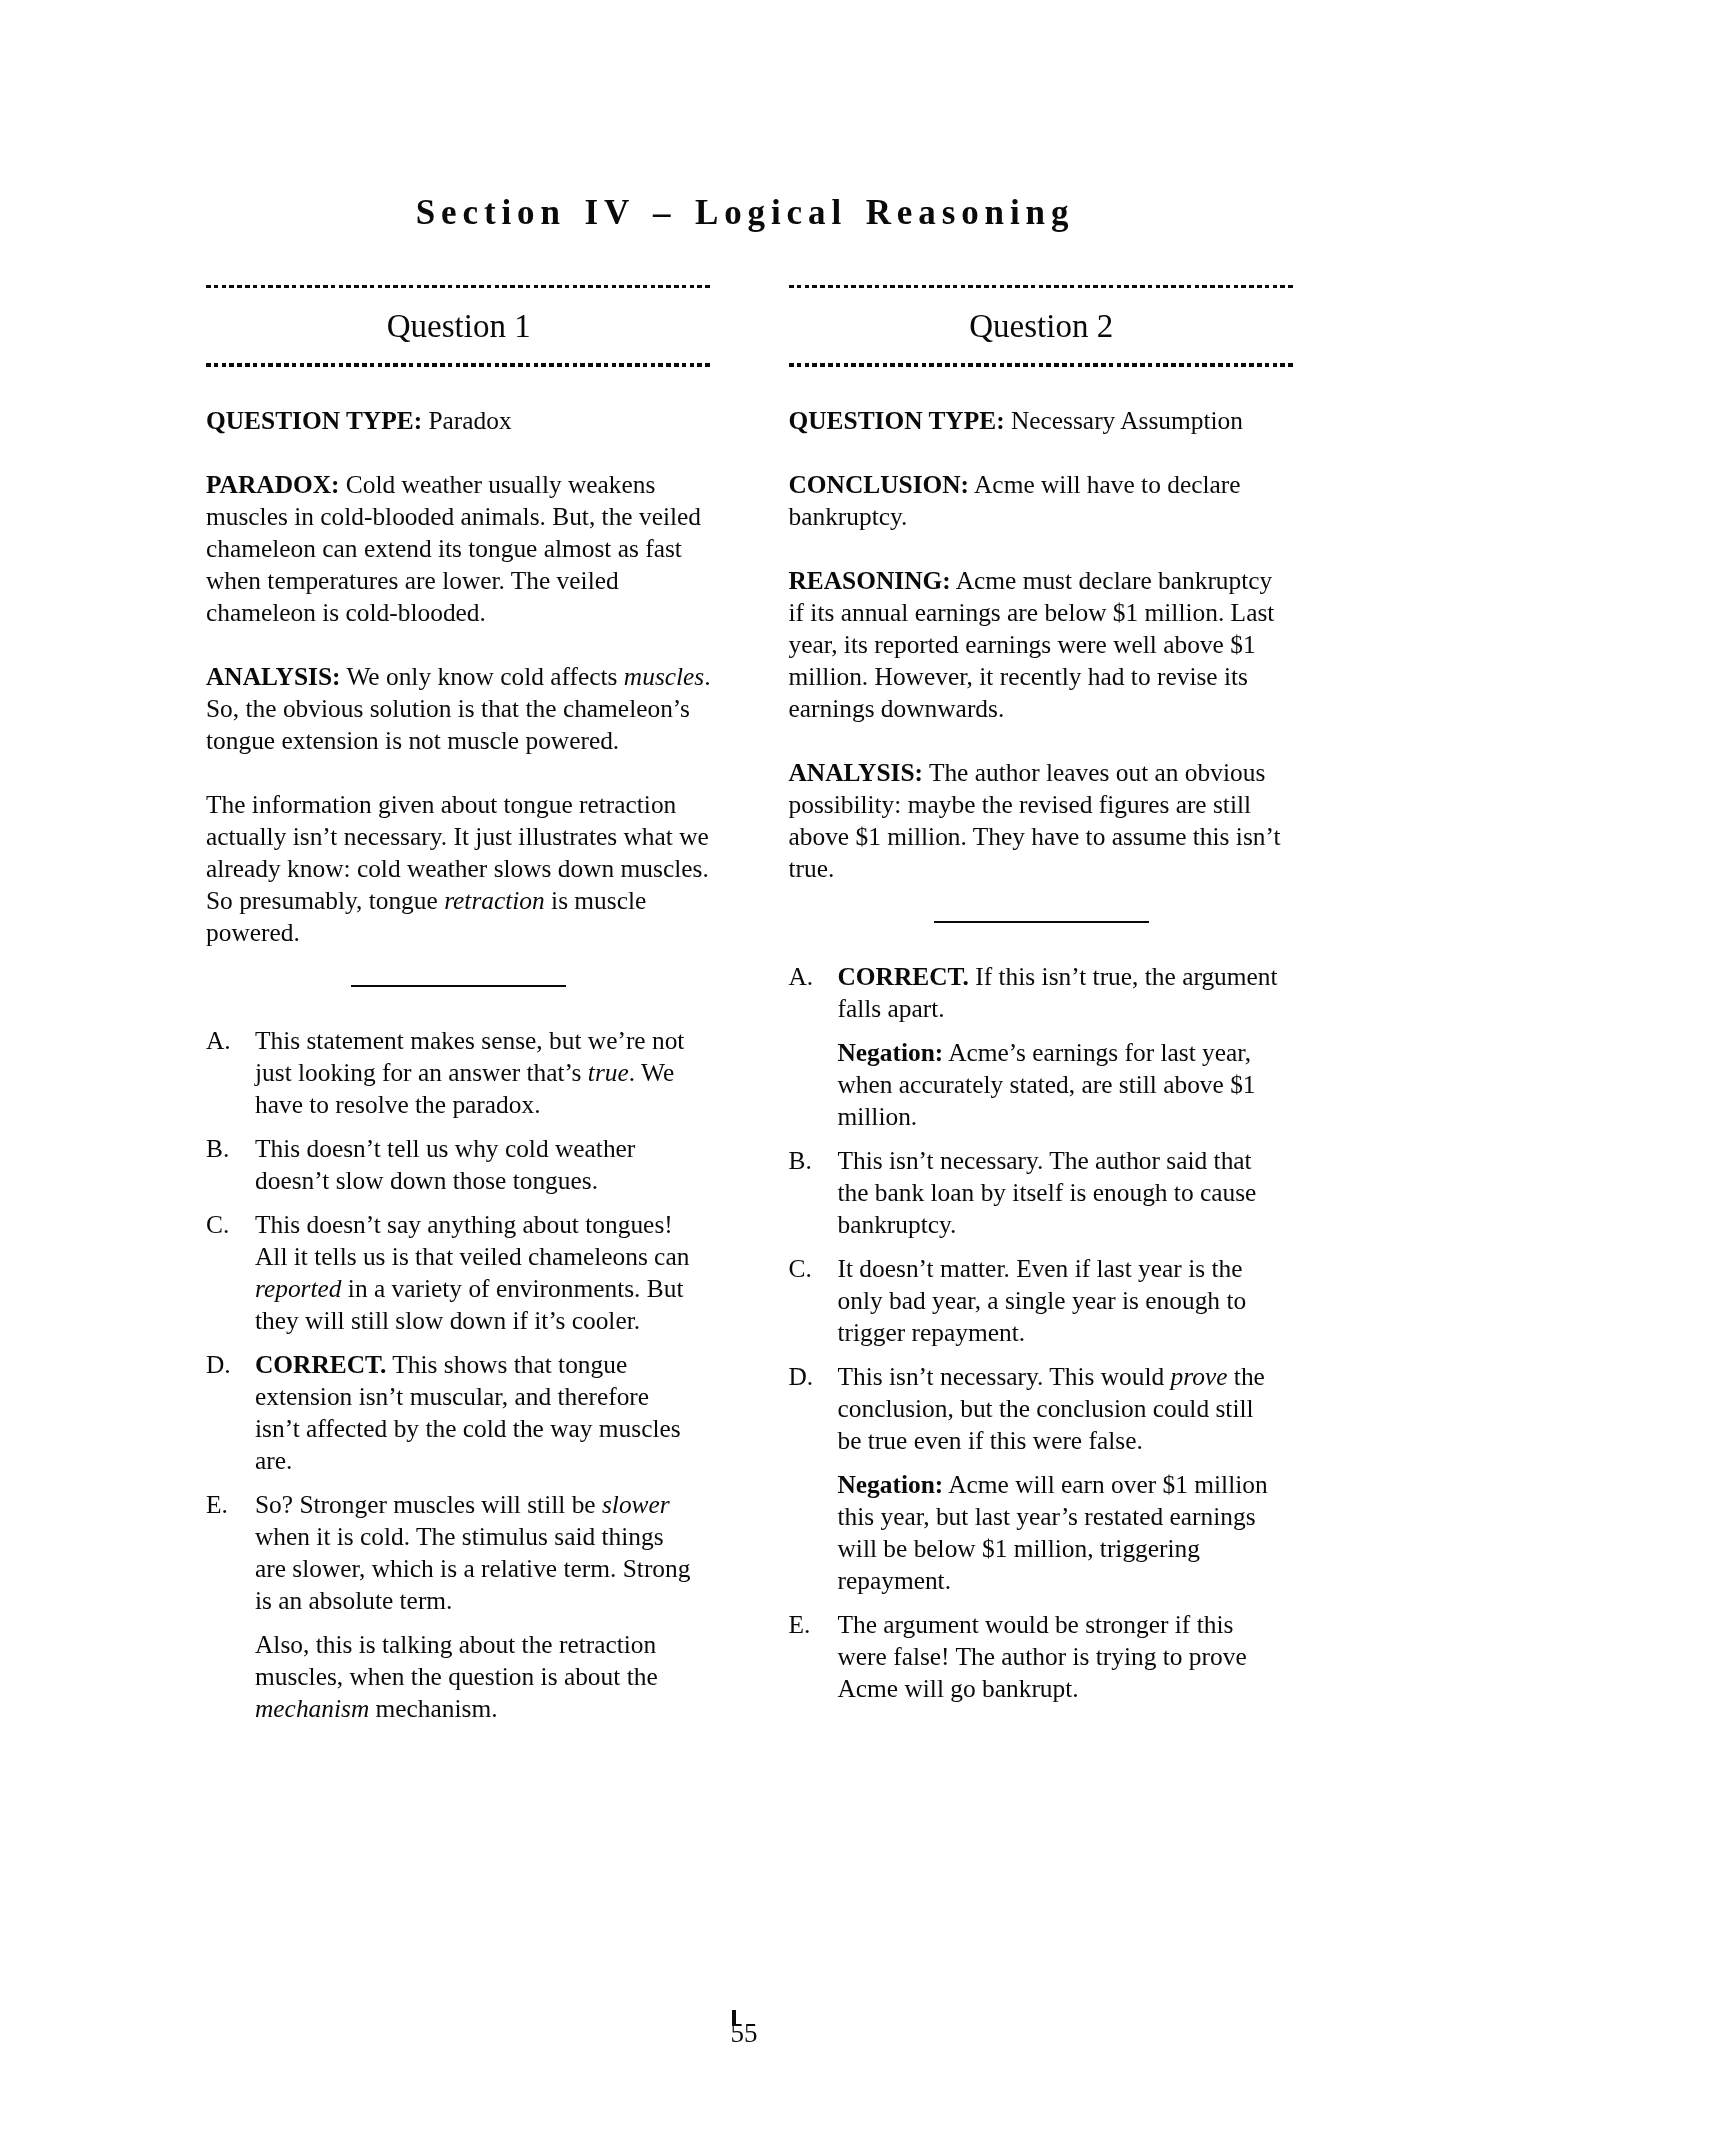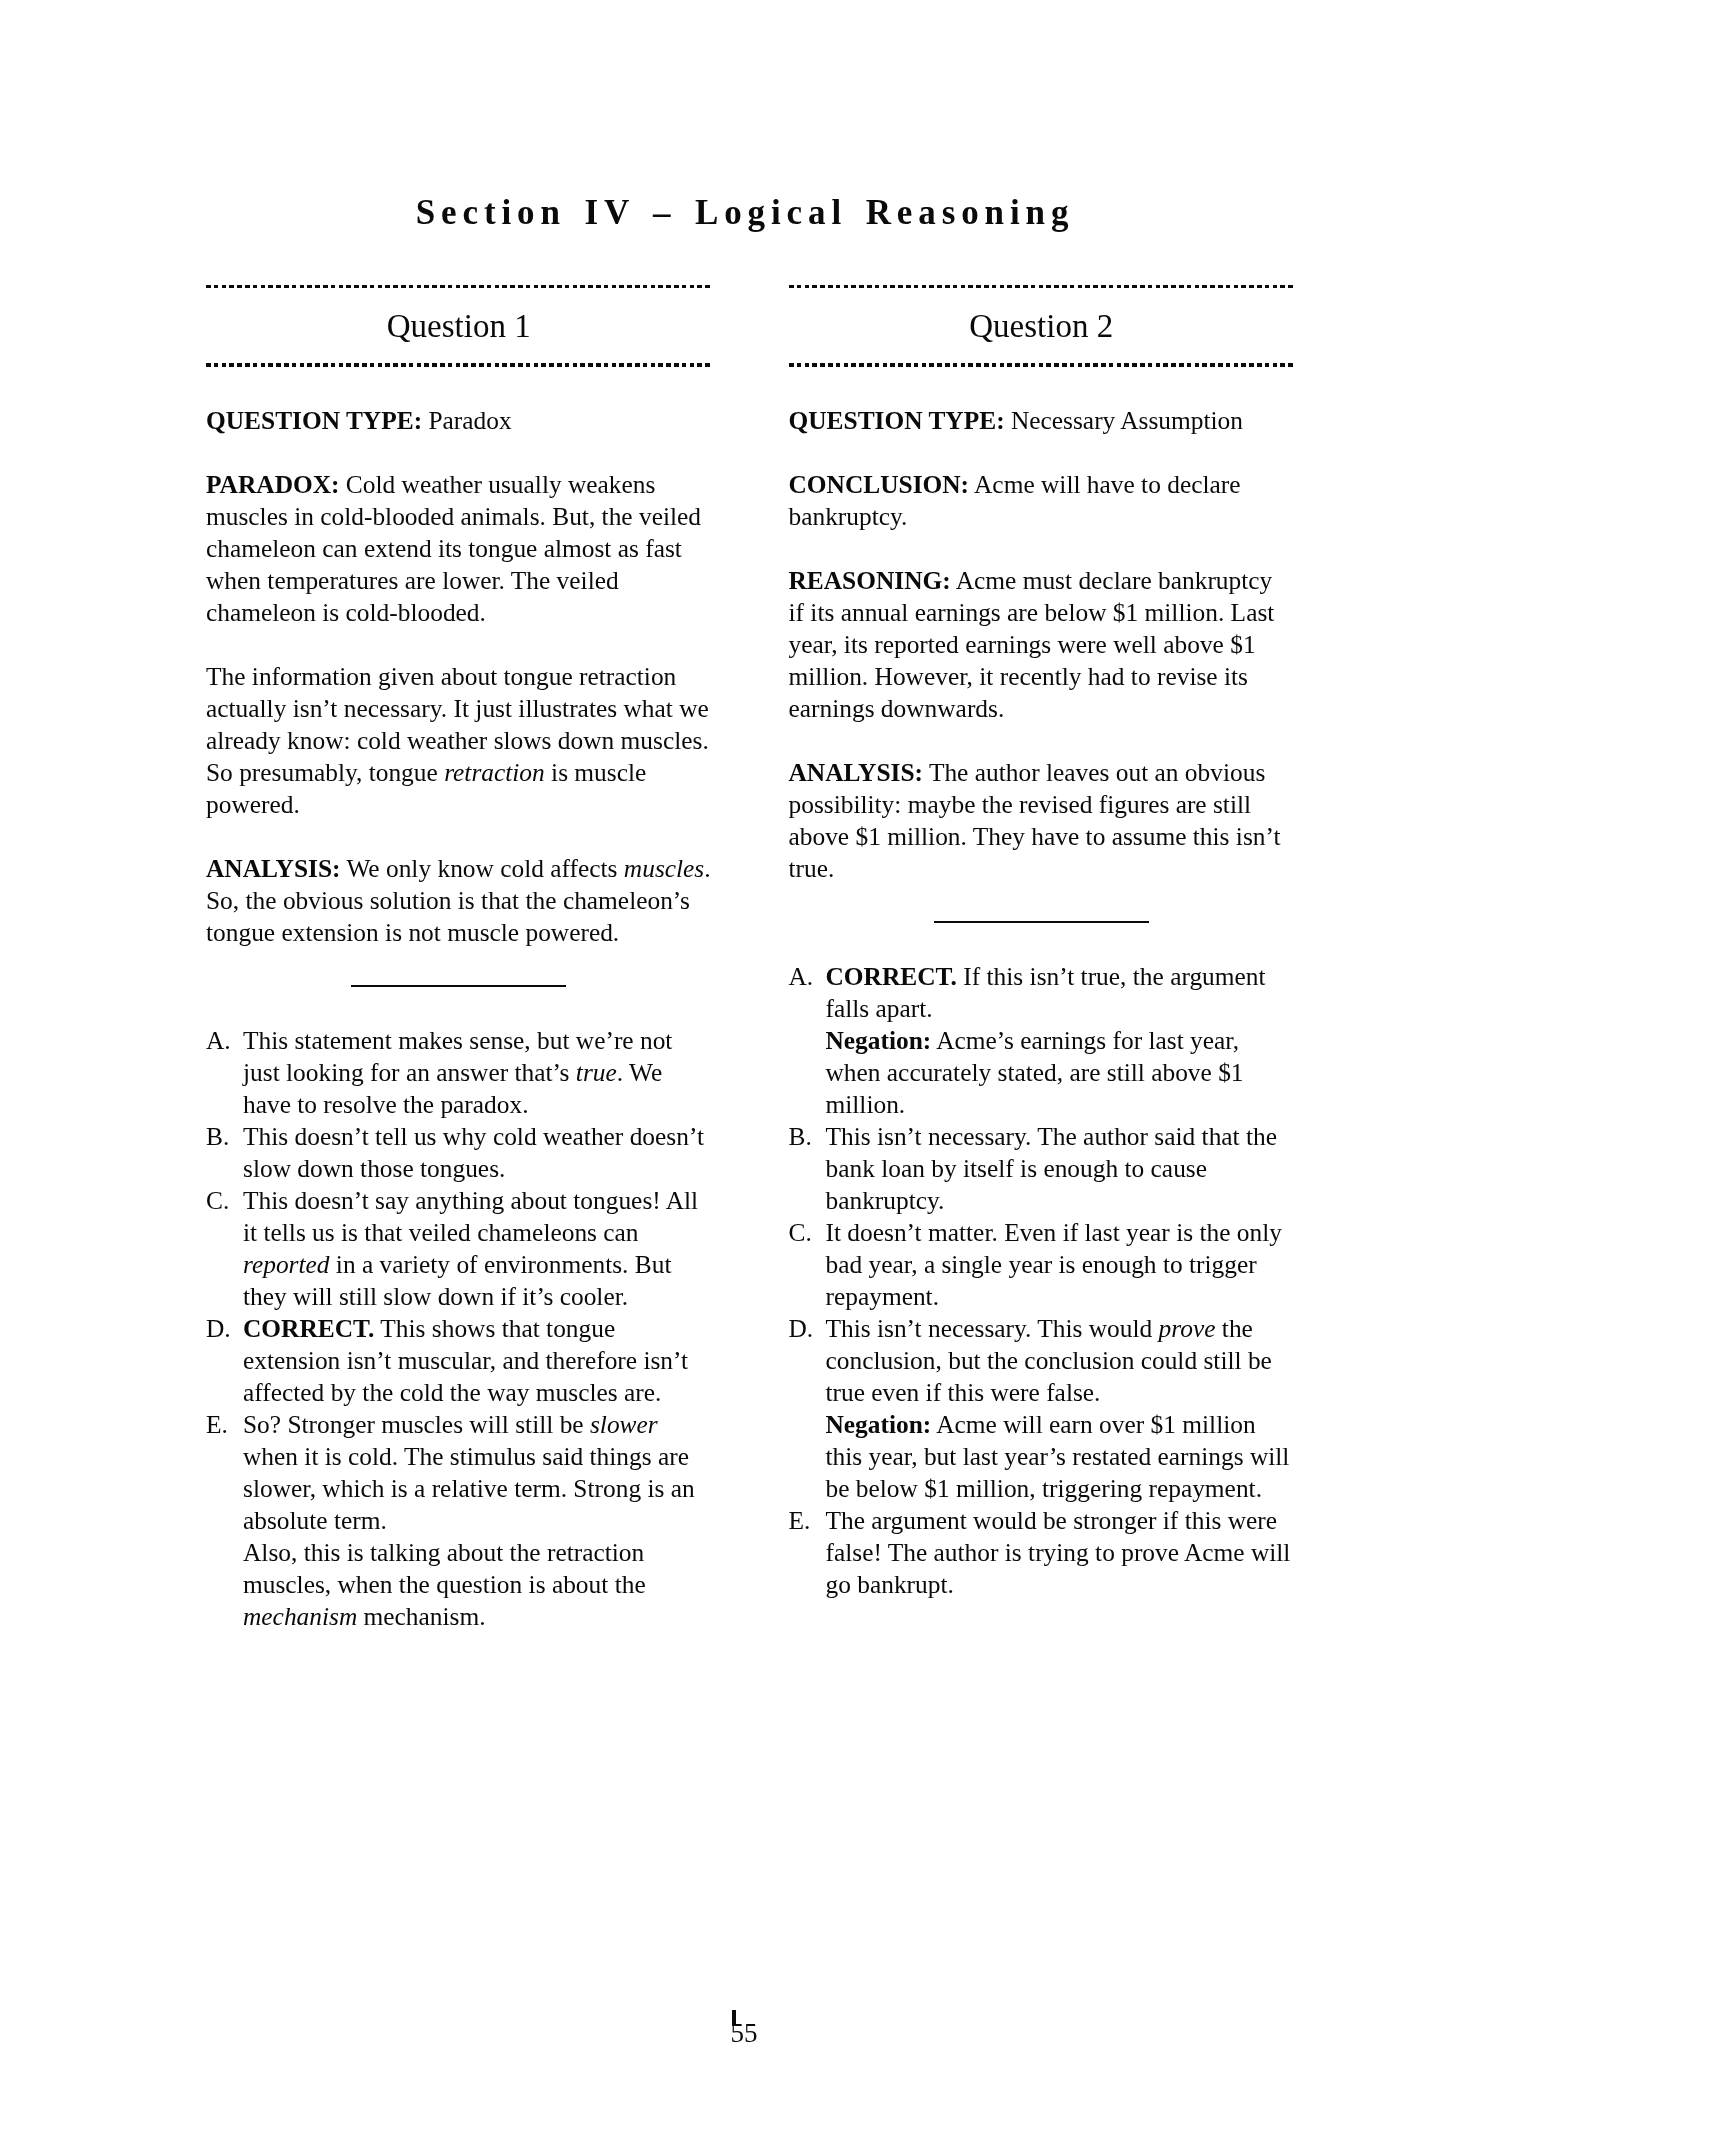--- a/index.html
+++ b/index.html
@@ -37,21 +37,21 @@
   .section { margin:0 0 32px 0; }
   .section:last-child { margin-bottom:0; }
 
   .divider {
     width:215px; height:2.6px; background:var(--ink);
     margin:37px auto 37px auto;
   }
 
   .answer { position:relative; padding-left:37px; }
   .answer .letter { position:absolute; left:0; top:0; }
-  .answer .para { margin:0; }
+  .answer .para { margin:12px; }
 
   .b { font-weight:bold; }
   .i { font-style:italic; }
 
   .pageno {
     position:absolute; top:2010px; left:0; width:100%;
     text-align:center; font-size:27px; line-height:1.2;
   }
   .pageno .tick {
     display:inline-block; width:3.3px; height:15.7px; background:var(--ink);
@@ -69,22 +69,22 @@
 
     <section class="col">
       <header class="qhead">
         <div class="dot-rule"></div>
         <h2 class="qtitle">Question 1</h2>
         <div class="dot-rule"></div>
       </header>
       <div class="sections">
           <p class="section"><span class="b">QUESTION TYPE:</span><span> Paradox</span></p>
           <p class="section"><span class="b">PARADOX:</span><span> Cold weather usually weakens muscles in cold-blooded animals. But, the veiled chameleon can extend its tongue almost as fast when temperatures are lower. The veiled chameleon is cold-blooded.</span></p>
+          <p class="section"><span class="b">ANALYSIS:</span><span> We only know cold affects </span><span class="i">muscles</span><span>. So, the obvious solution is that the chameleon’s tongue extension is not muscle powered.</span></p>
           <p class="section"><span>The information given about tongue retraction actually isn’t necessary. It just illustrates what we already know: cold weather slows down muscles. So presumably, tongue </span><span class="i">retraction</span><span> is muscle powered.</span></p>
-          <p class="section"><span class="b">ANALYSIS:</span><span> We only know cold affects </span><span class="i">muscles</span><span>. So, the obvious solution is that the chameleon’s tongue extension is not muscle powered.</span></p>
         </div>
       <div class="divider"></div>
       <div class="answers">
           <div class="answer">
             <span class="letter">A.</span>
             <div class="para"><span>This statement makes sense, but we’re not just looking for an answer that’s </span><span class="i">true</span><span>. We have to resolve the paradox.</span></div>
           </div>
           <div class="answer">
             <span class="letter">B.</span>
             <div class="para"><span>This doesn’t tell us why cold weather doesn’t slow down those tongues.</span></div>

